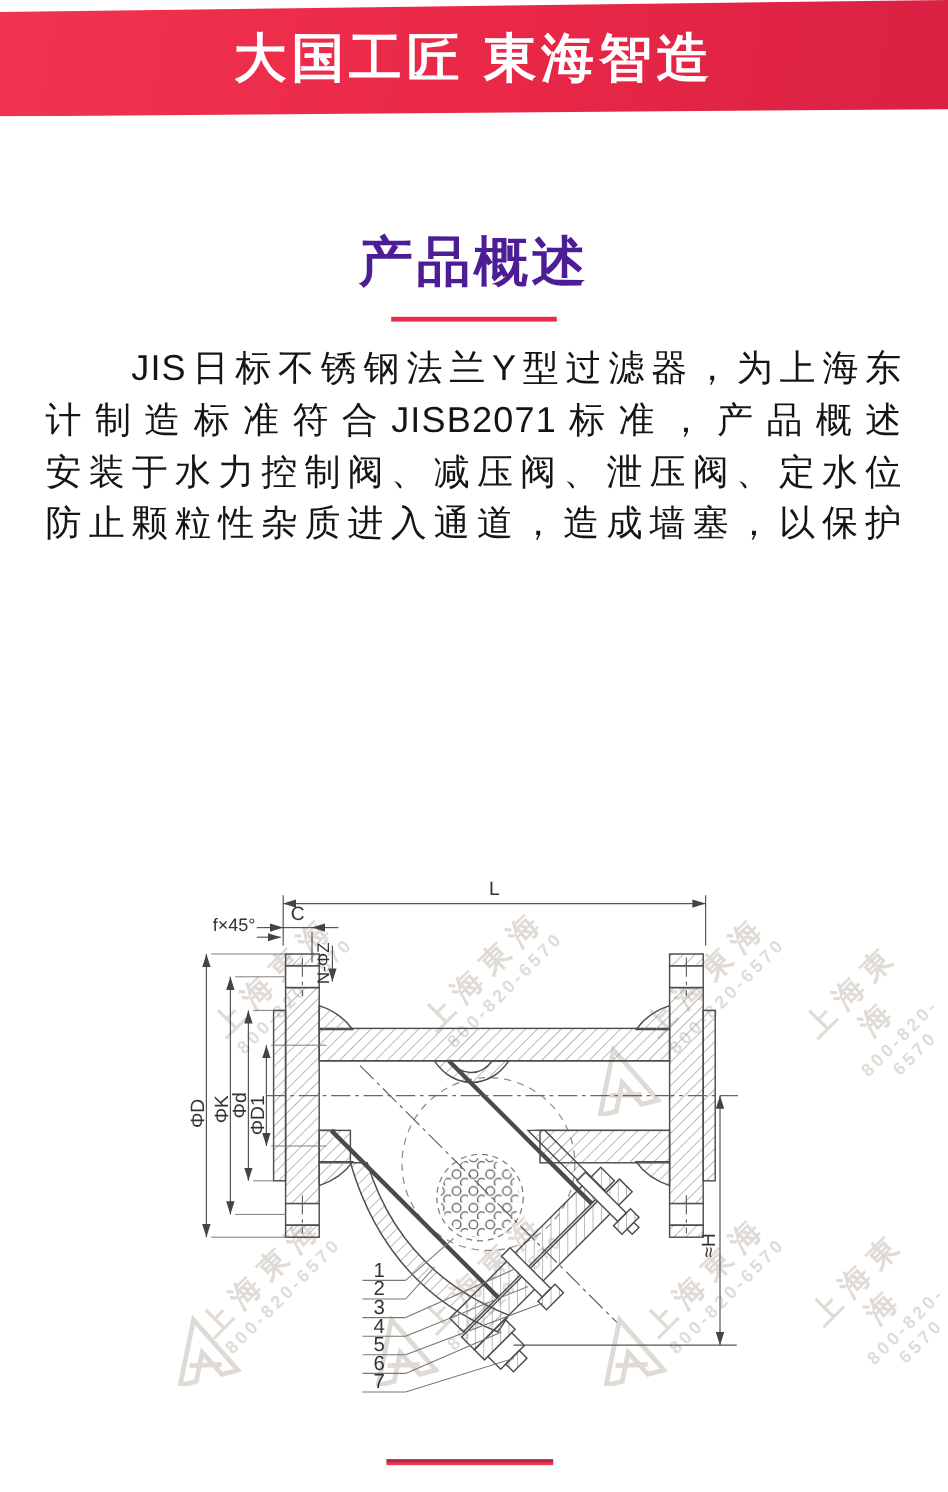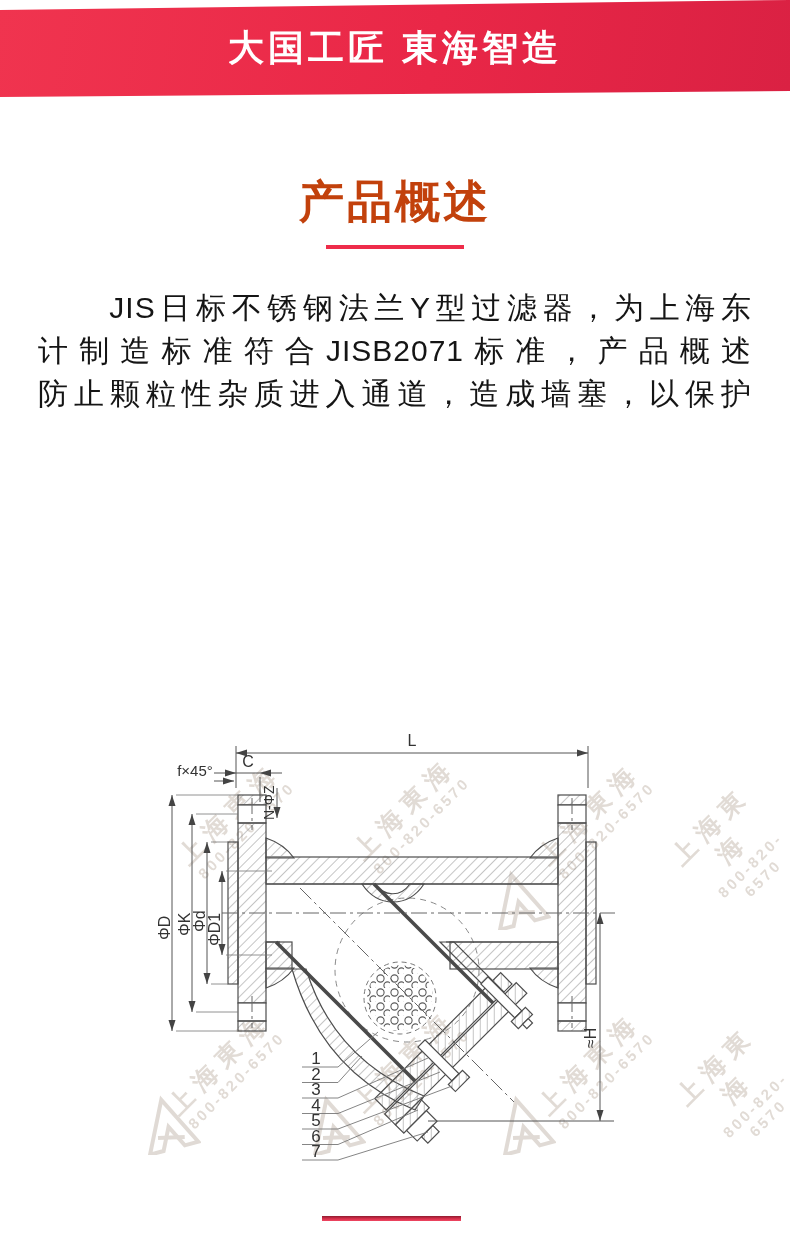--- a/index.html
+++ b/index.html
@@ -4,26 +4,26 @@
 <style>
   html,body{margin:0;padding:0;background:#fff;}
   body{width:790px;height:1243px;position:relative;overflow:hidden;
        font-family:"Liberation Sans","DejaVu Sans",sans-serif;}
 
   
   .banner{position:absolute;left:0;top:0;width:790px;height:97px;
     background:linear-gradient(100deg,#f0344f 0%,#e92747 55%,#da2143 100%);
     clip-path:polygon(0 10px,100% 0,100% 91px,0 97px);
     display:flex;align-items:center;justify-content:center;}
-  .banner h1{margin:14px;color:#fff;font-size:36px;font-weight:700;
+  .banner h1{margin:14px;color:#fff;font-size:44px;font-weight:700;
     letter-spacing:4px;white-space:pre;}
 
   
   .title-block{position:absolute;left:0;top:172px;width:790px;text-align:center;}
-  .title-block h2{margin:0;font-size:45px;font-weight:700;color:#c2410c;letter-spacing:3px;font-family:Liberation Serif, serif;}
+  .title-block h2{margin:16px;font-size:45px;font-weight:700;color:#4c1d95;letter-spacing:3px;font-family:Liberation Serif, serif;}
   .title-underline{width:138px;height:4px;margin:13px auto 0;background:#ee2c4a;}
 
   
   .intro{position:absolute;left:38px;top:286px;width:714px;color:#151515;}
   .intro-line{font-size:30px;line-height:43px;letter-spacing:1px;
     text-align:justify;text-align-last:justify;white-space:pre-wrap;}
   .intro-line.last{text-align-last:left;}
 
   
   .wm-layer{position:absolute;left:0;top:0;width:790px;height:1243px;z-index:0;}
@@ -109,20 +109,21 @@
 </div>
 
 <div class="title-block">
   <h2>产品概述</h2>
   <div class="title-underline"></div>
 </div>
 
 <div class="intro">
   <div class="intro-line">　　JIS日标不锈钢法兰Y型过滤器，为上海东</div>
   <div class="intro-line">计制造标准符合JISB2071标准，产品概述</div>
+  <div class="intro-line">安装于水力控制阀、减压阀、泄压阀、定水位</div>
   <div class="intro-line">防止颗粒性杂质进入通道，造成墙塞，以保护</div>
 </div>
 
 <div class="diagram">
 <svg width="570" height="530" viewBox="0 0 570 530">
   <defs>
     <pattern id="hatch" patternUnits="userSpaceOnUse" width="7" height="7" patternTransform="rotate(45)">
       <line x1="0" y1="0" x2="0" y2="7" stroke="#8b8b8b" stroke-width="1"></line>
     </pattern>
     <pattern id="dots" patternUnits="userSpaceOnUse" width="14" height="14">

